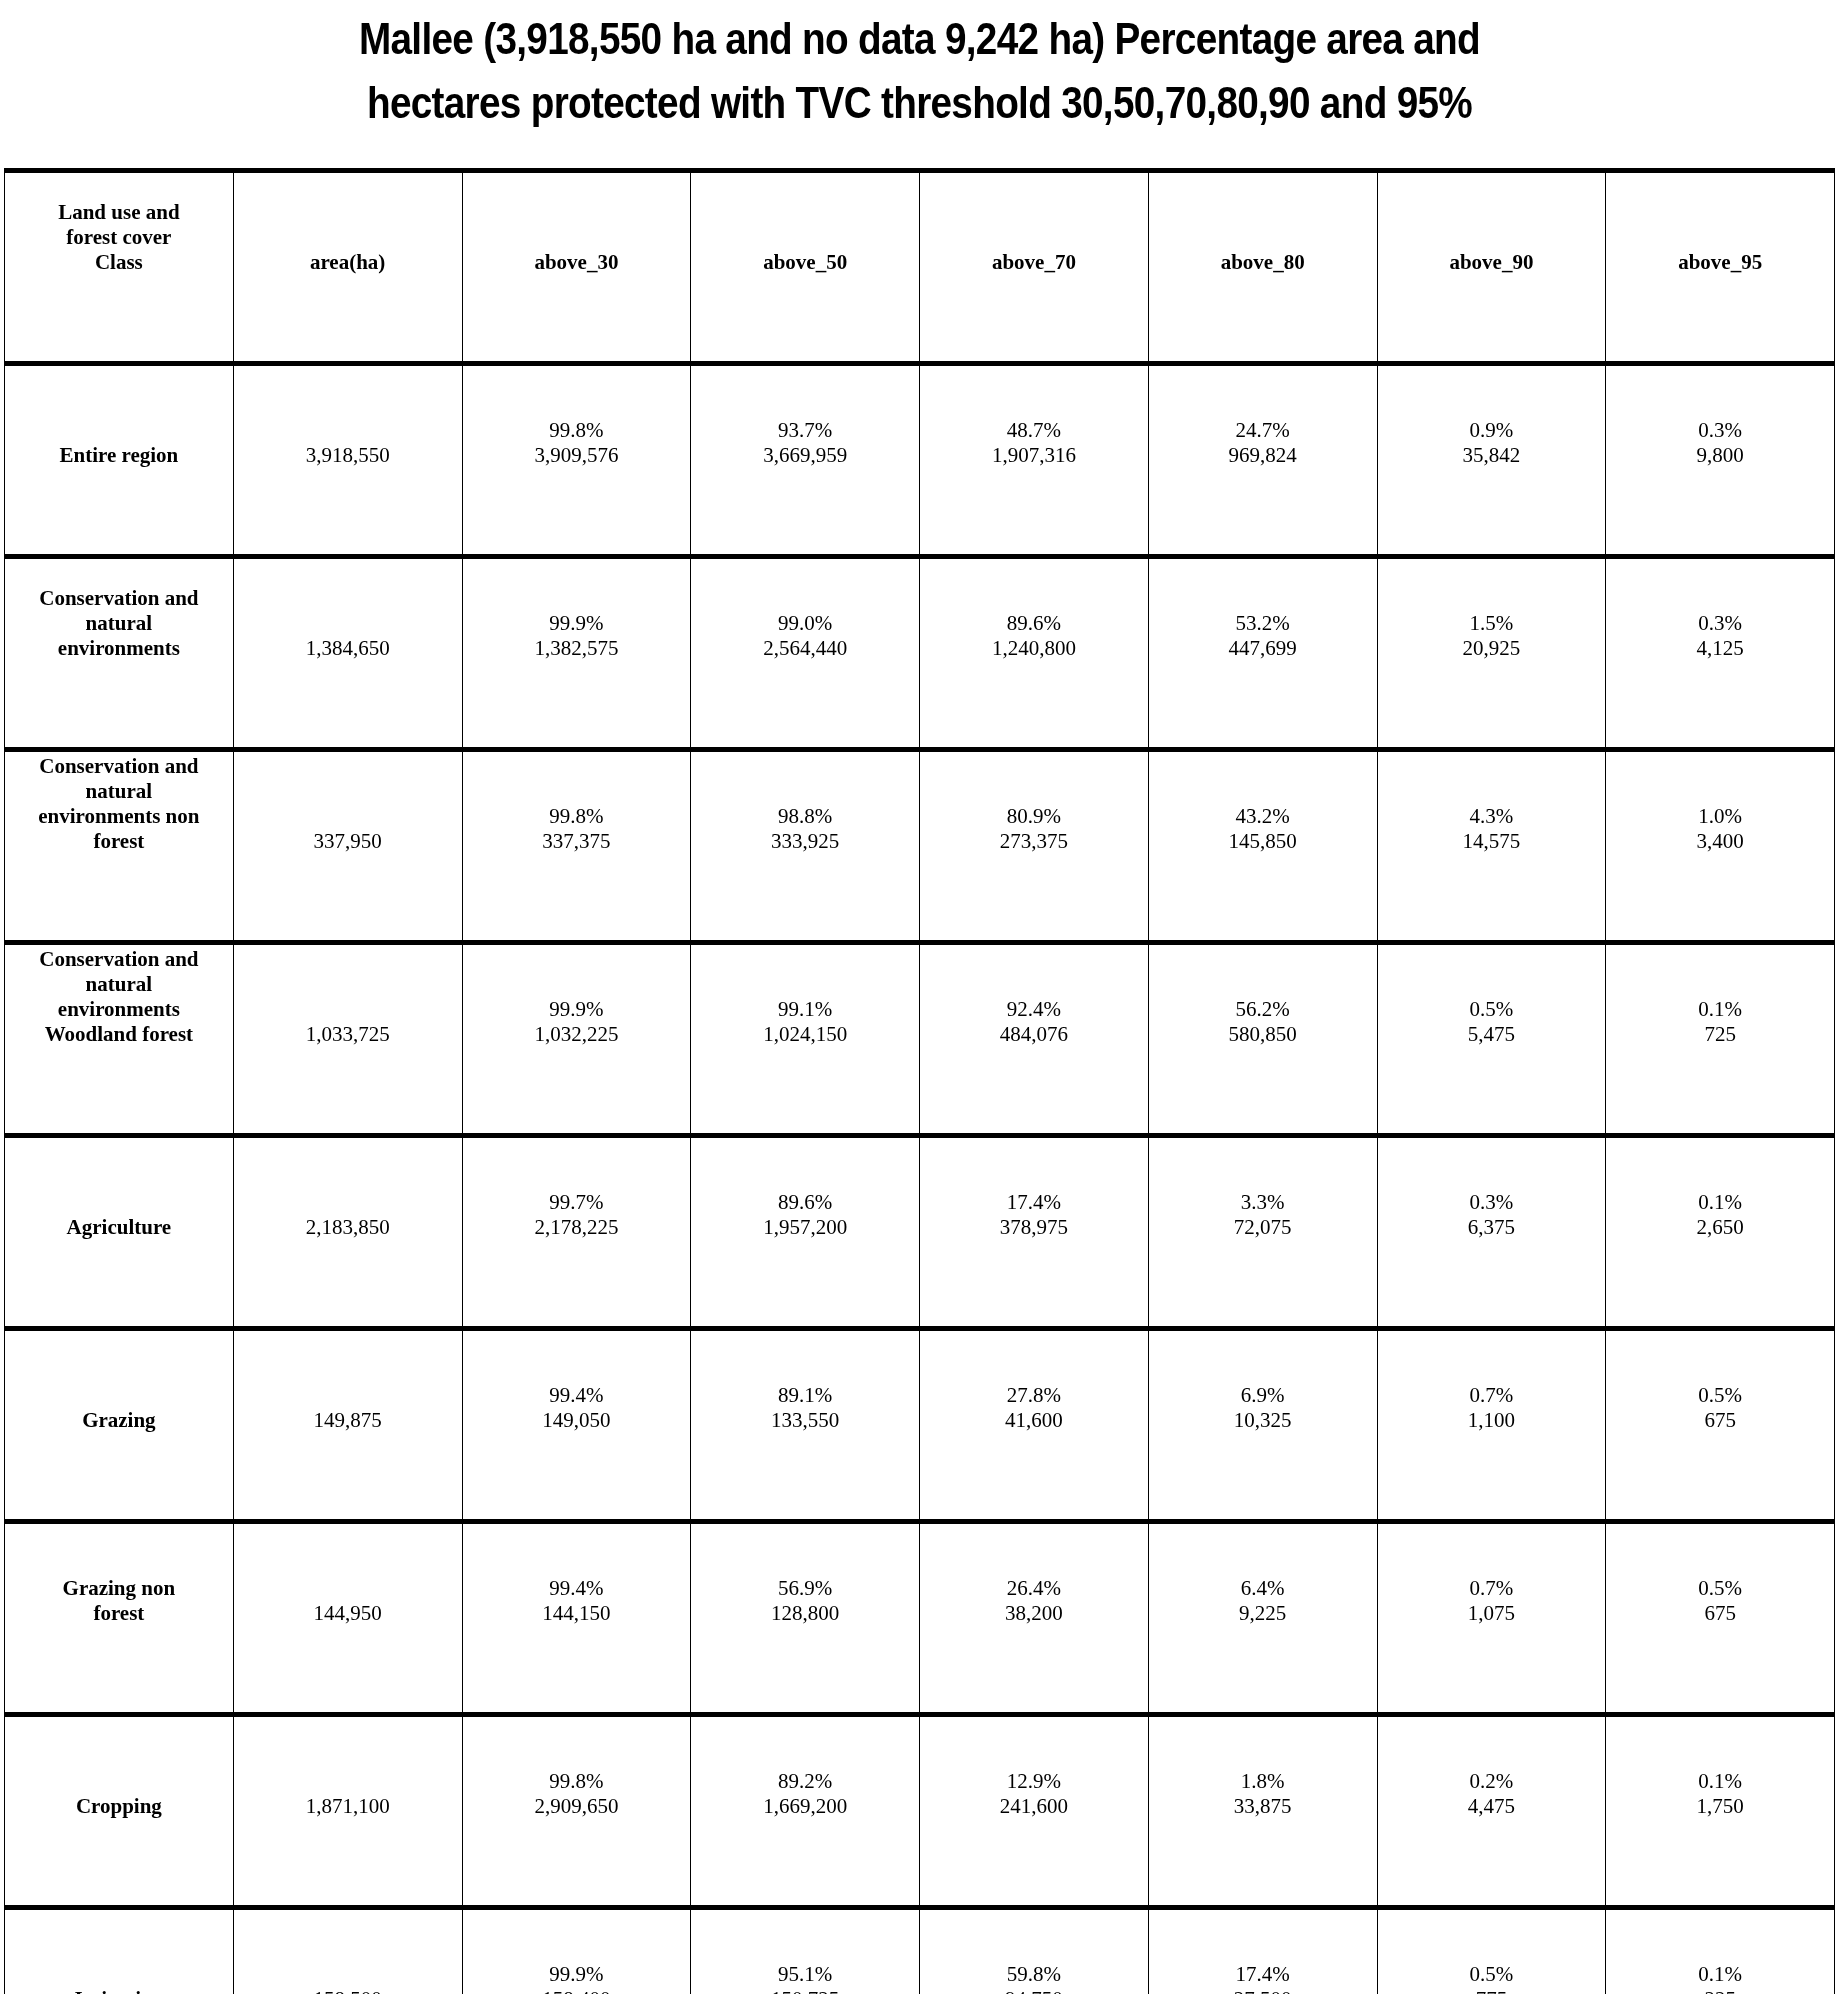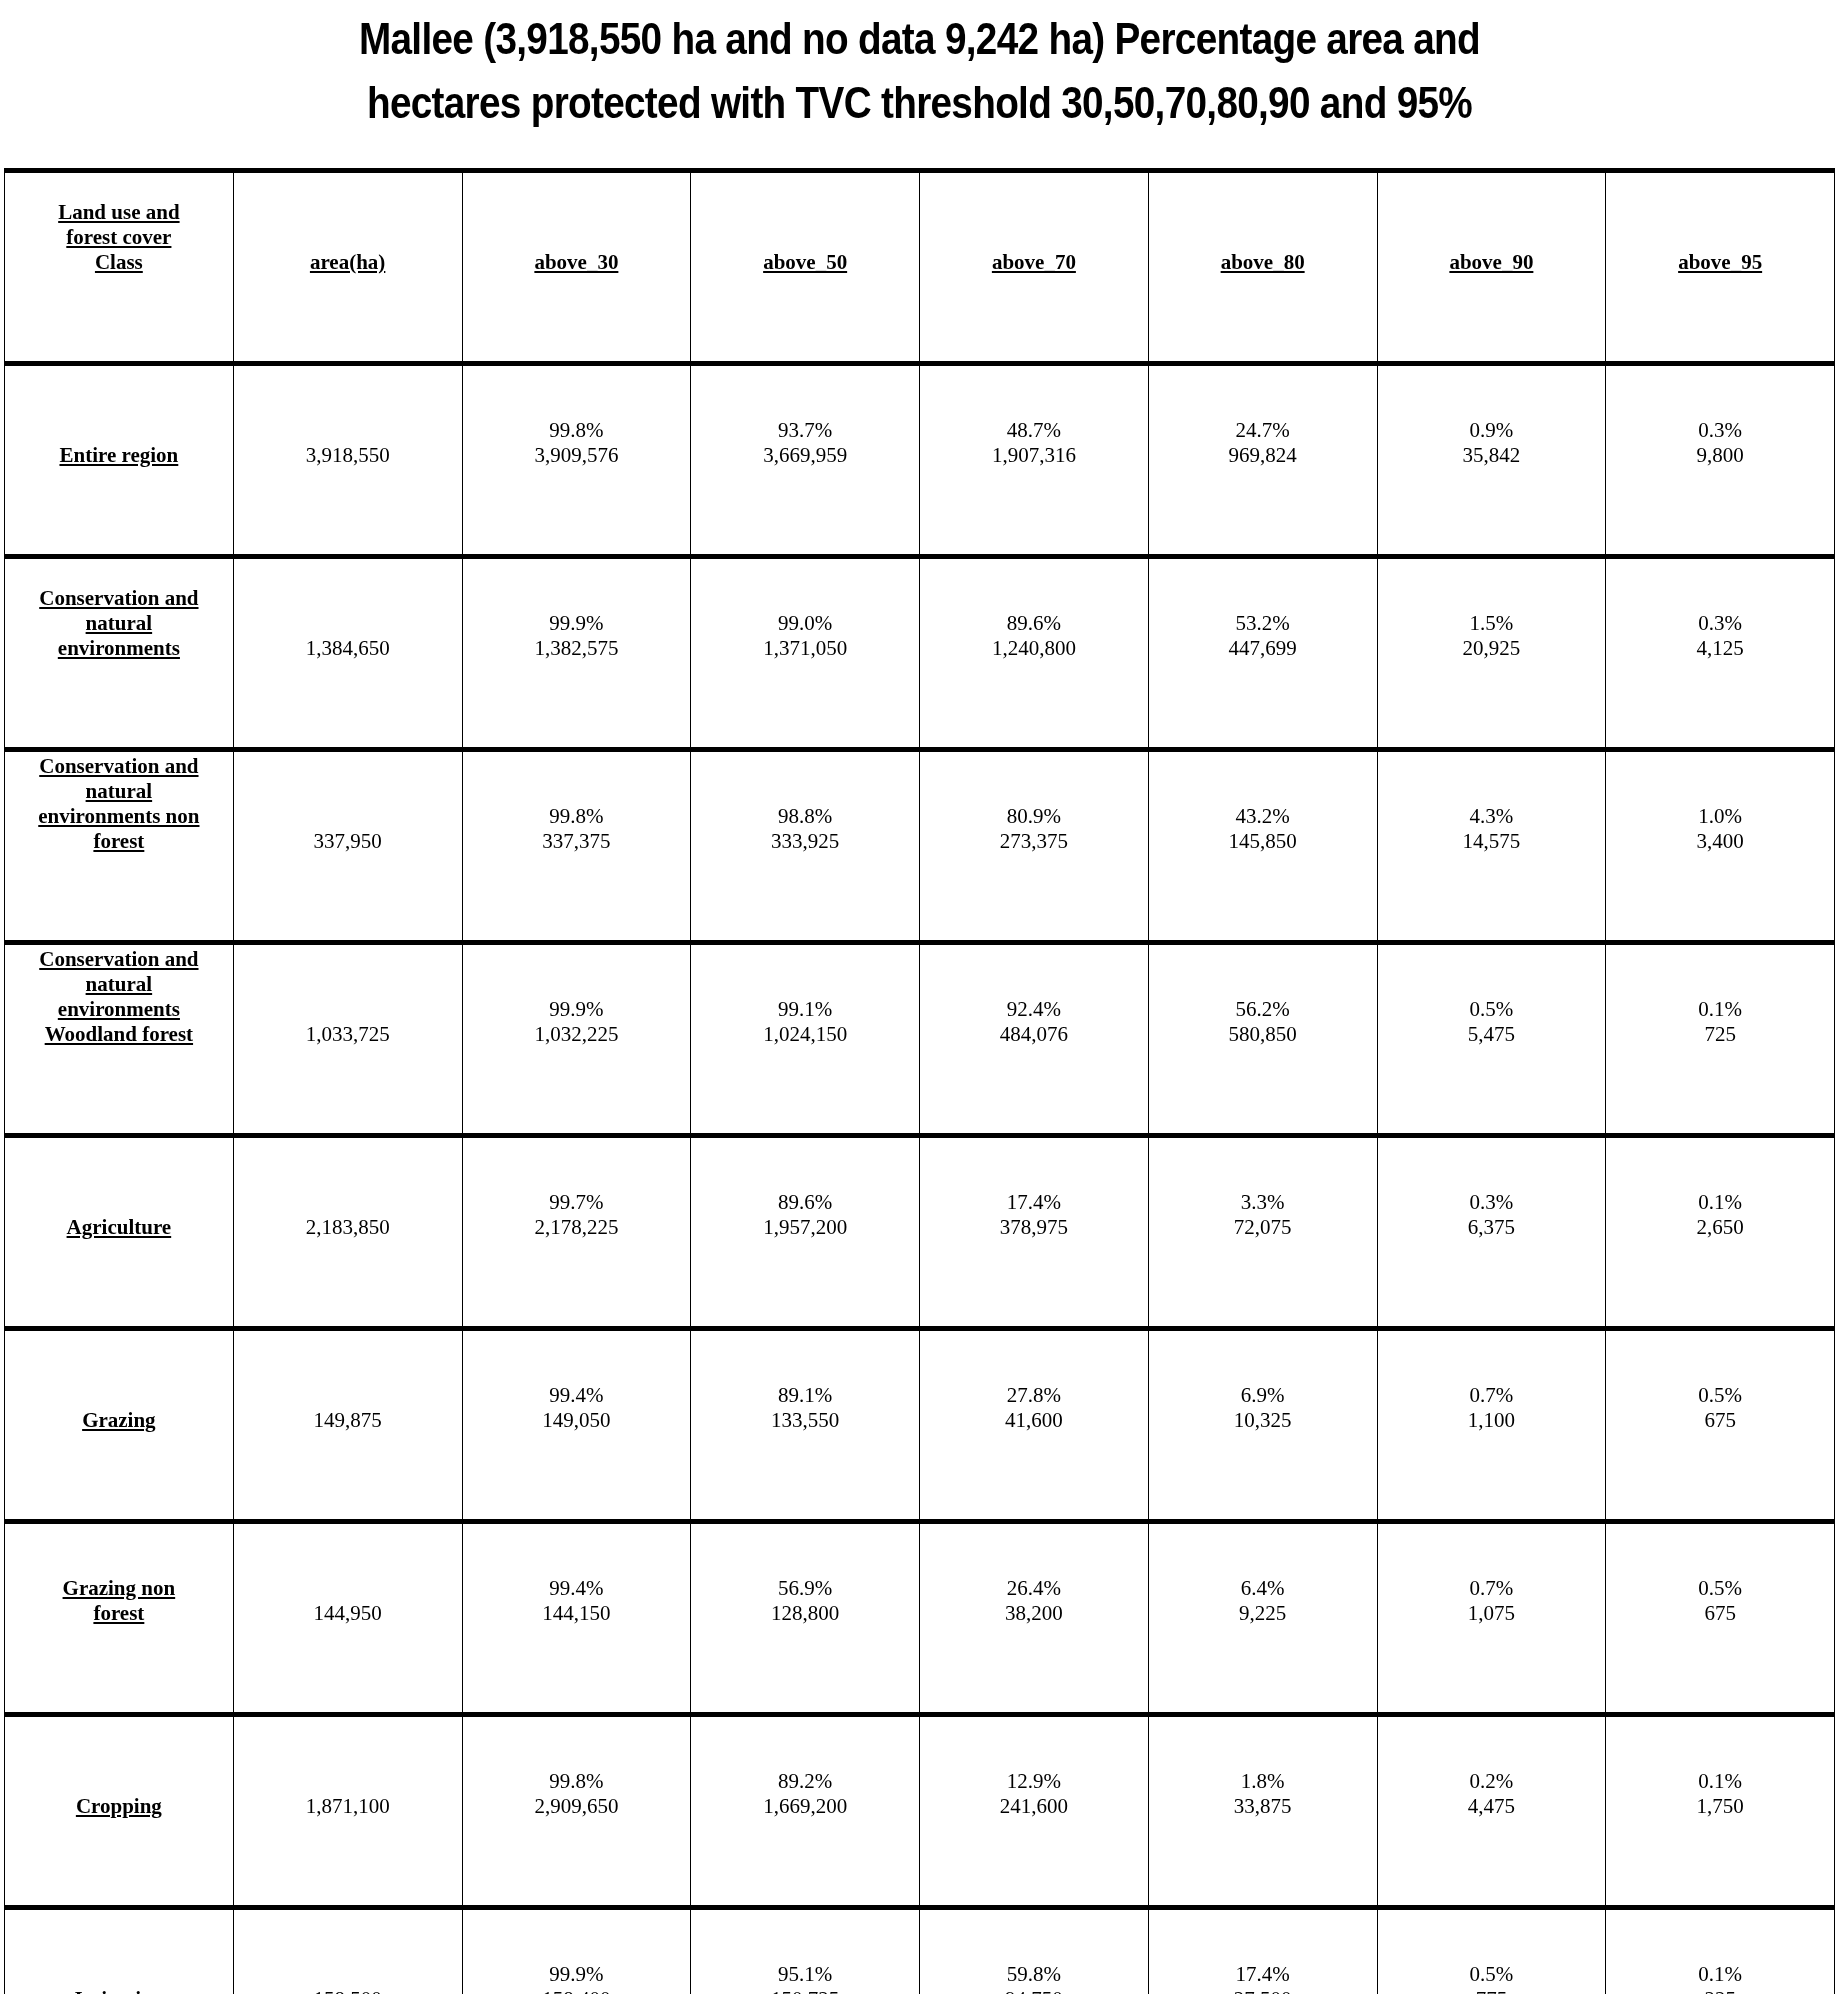--- a/index.html
+++ b/index.html
@@ -42,21 +42,21 @@
   }
   .cb {
     position: absolute;
     left: 1.6px; right: 1.6px;
     bottom: 46%;
     text-align: center;
     font-size: 21px;
     line-height: 1.18;
     white-space: pre-line;
   }
-  th .cb, td.rowlabel .cb { font-weight: bold; text-decoration: underline; }
+  th .cb, td.rowlabel .cb { font-weight: bold; }
   .pct, .ha { display: block; }
 </style>
 </head>
 <body>
 
 <div class="title">Mallee (3,918,550 ha and no data 9,242 ha) Percentage area and
 hectares protected with TVC threshold 30,50,70,80,90 and 95%</div>
 
 <table class="data">
   <tbody>
@@ -122,21 +122,21 @@
 natural
 environments</div>
         </td>
     <td>
           <div class="cb"><span class="ha">1,384,650</span></div>
         </td>
     <td>
           <div class="cb"><span class="pct">99.9%</span><span class="ha">1,382,575</span></div>
         </td>
     <td>
-          <div class="cb"><span class="pct">99.0%</span><span class="ha">1,371,050</span></div>
+          <div class="cb"><span class="pct">99.0%</span><span class="ha">2,564,440</span></div>
         </td>
     <td>
           <div class="cb"><span class="pct">89.6%</span><span class="ha">1,240,800</span></div>
         </td>
     <td>
           <div class="cb"><span class="pct">53.2%</span><span class="ha">447,699</span></div>
         </td>
     <td>
           <div class="cb"><span class="pct">1.5%</span><span class="ha">20,925</span></div>
         </td>

